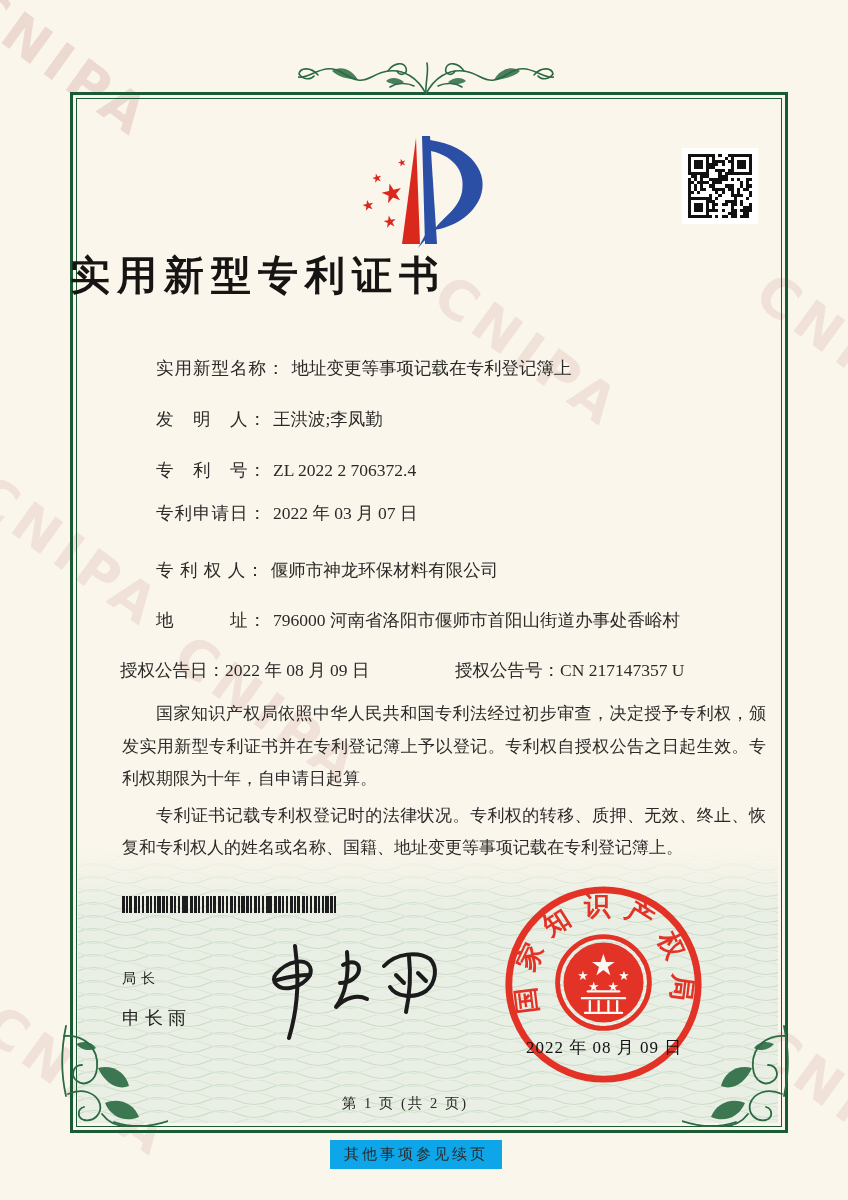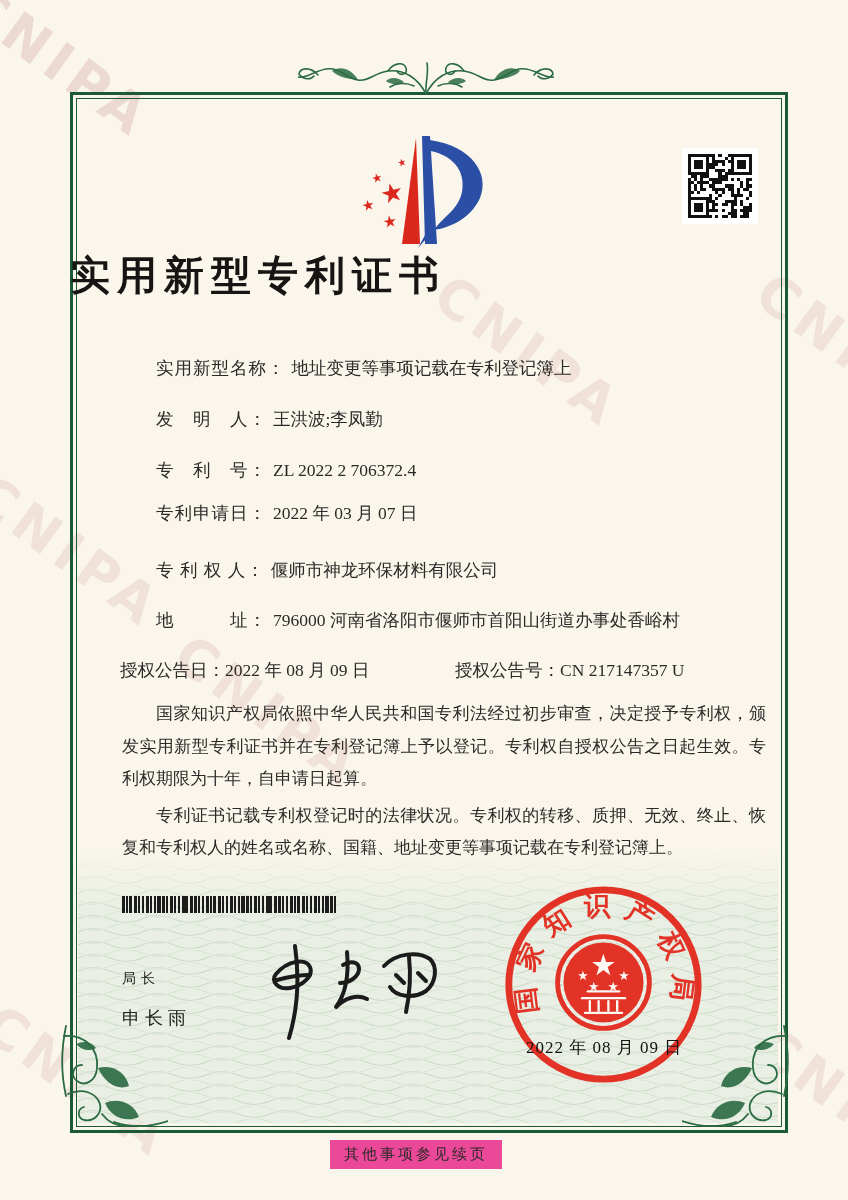--- a/index.html
+++ b/index.html
@@ -55,21 +55,21 @@
   .signer-name{position:absolute;left:122px;top:1006px;font-size:18px;letter-spacing:5px;color:#23221f;z-index:3;}
   .signature{position:absolute;left:246px;top:934px;z-index:4;}
 
   .seal{position:absolute;left:501px;top:882px;z-index:3;opacity:0.95;}
   .seal-date{position:absolute;left:498px;top:1036px;width:212px;text-align:center;font-size:17px;
       letter-spacing:1px;color:#121212;z-index:4;white-space:nowrap;}
 
   .page-indicator{position:absolute;left:0;top:1094px;width:810px;text-align:center;font-size:14.5px;
       letter-spacing:2px;color:#2b2a28;z-index:3;}
 
-  .continuation{position:absolute;left:330px;top:1140px;background:#ec4899;padding:5px 14px;
+  .continuation{position:absolute;left:330px;top:1140px;background:#0ea5e9;padding:5px 14px;
       font-size:15px;letter-spacing:3px;color:#2b2a28;z-index:3;}
 
   svg text{font-family:"DejaVu Sans","Liberation Sans",sans-serif;}
   svg text.serifed{font-family:"Liberation Serif","DejaVu Serif",serif;}
 </style>
 </head>
 <body>
 
 <div class="page">
 
@@ -694,15 +694,16 @@
         <path d="M91,122 v10"></path>
         <path d="M100,122 v10"></path>
         <path d="M110,122 v10"></path>
         <path d="M119,122 v10"></path>
         <path d="M86,134 h38"></path>
       </g>
     </g>
   </svg>
   <div class="seal-date">2022 年 08 月 09 日</div>
 
+  <div class="page-indicator">第 1 页 (共 2 页)</div>
   <div class="continuation">其他事项参见续页</div>
 
 </div>
 
 </body></html>

